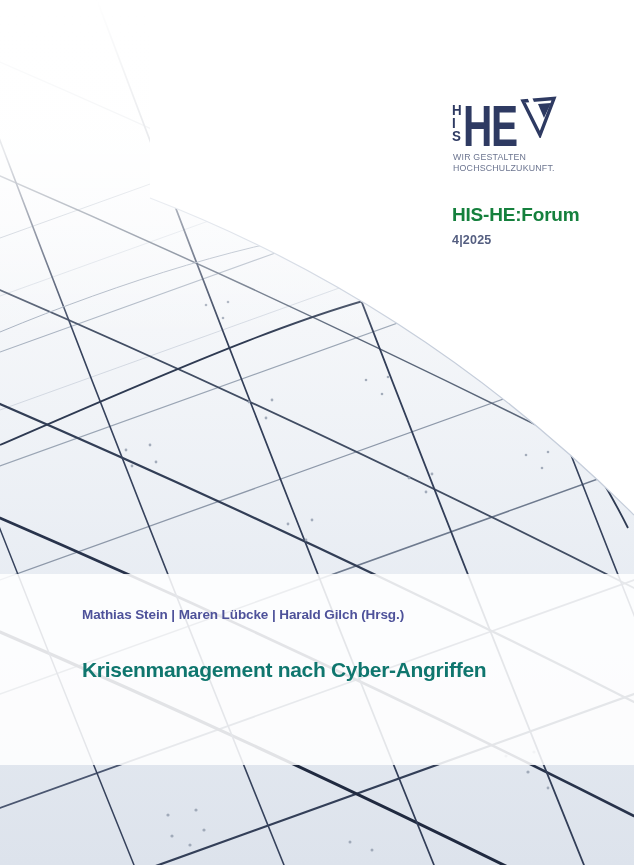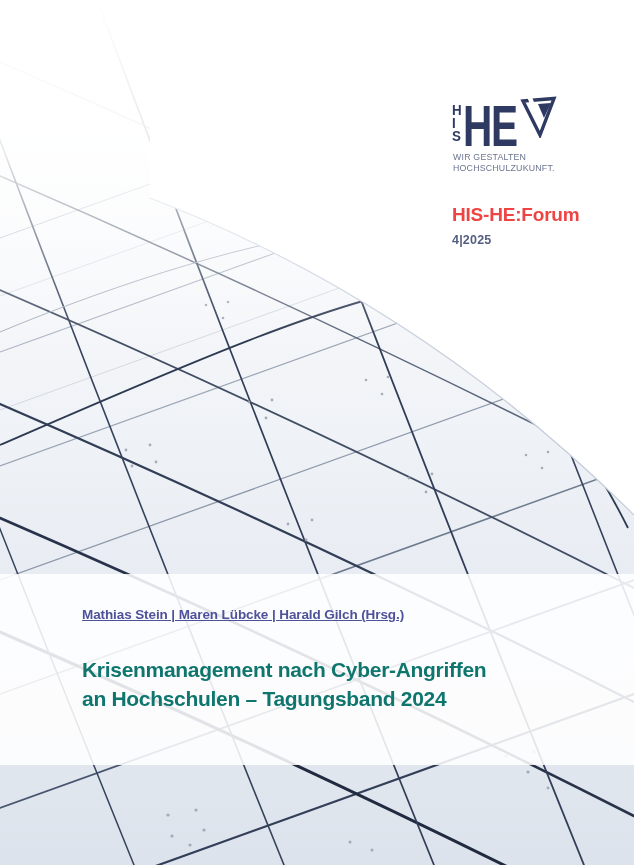--- a/index.html
+++ b/index.html
@@ -17,27 +17,27 @@
               font-size:14.5px; line-height:13px; transform:scaleX(0.92); transform-origin:0 0; }
   .logo-he  { position:absolute; left:11px; top:6px; color:#2e3a62; font-weight:700;
               font-size:58px; line-height:50px; letter-spacing:-2px;
               transform:scaleX(0.70); transform-origin:0 0; }
   .logo-mark { position:absolute; left:68px; top:1px; }
   .logo-tagline { position:absolute; left:1px; top:57px; color:#6c7590;
                   font-size:8.8px; line-height:10.8px; letter-spacing:0.2px; white-space:nowrap; }
 
   
   .series { position:absolute; left:452px; top:204px; width:112px;
-            color:#ef4444; font-weight:700; font-size:19px; letter-spacing:-0.2px; white-space:nowrap; }
+            color:#15803d; font-weight:700; font-size:19px; letter-spacing:-0.2px; white-space:nowrap; }
   .issue  { position:absolute; left:452px; top:233px; width:110px; 
             color:#545e80; font-weight:700; font-size:12.5px; letter-spacing:0.2px; }
 
   
   .authors { position:absolute; left:82px; top:607px;
-             color:#4e529a; font-weight:700; font-size:13.5px; letter-spacing:-0.1px; white-space:nowrap;text-decoration:underline; }
+             color:#4e529a; font-weight:700; font-size:13.5px; letter-spacing:-0.1px; white-space:nowrap; }
   .title   { position:absolute; left:82px; top:656px;
              color:#0f766e; font-weight:700; font-size:21px; line-height:28.5px;
              letter-spacing:-0.3px; white-space:nowrap; }
 </style>
 </head>
 <body>
 
 <div class="page">
 
   <svg class="bg-svg" viewBox="0 0 634 865" aria-hidden="true">
@@ -151,16 +151,15 @@
       <div>HOCHSCHULZUKUNFT.</div>
     </div>
   </div>
 
   <div class="series">HIS-HE:Forum</div>
   <div class="issue">4|2025</div>
 
   <div class="authors">Mathias Stein | Maren Lübcke | Harald Gilch (Hrsg.)</div>
   <div class="title">
     <div>Krisenmanagement nach Cyber-Angriffen</div>
-    <div>an Hochschulen – Tagungsband 2024</div>
   </div>
 
 </div>
 
 </body></html>

